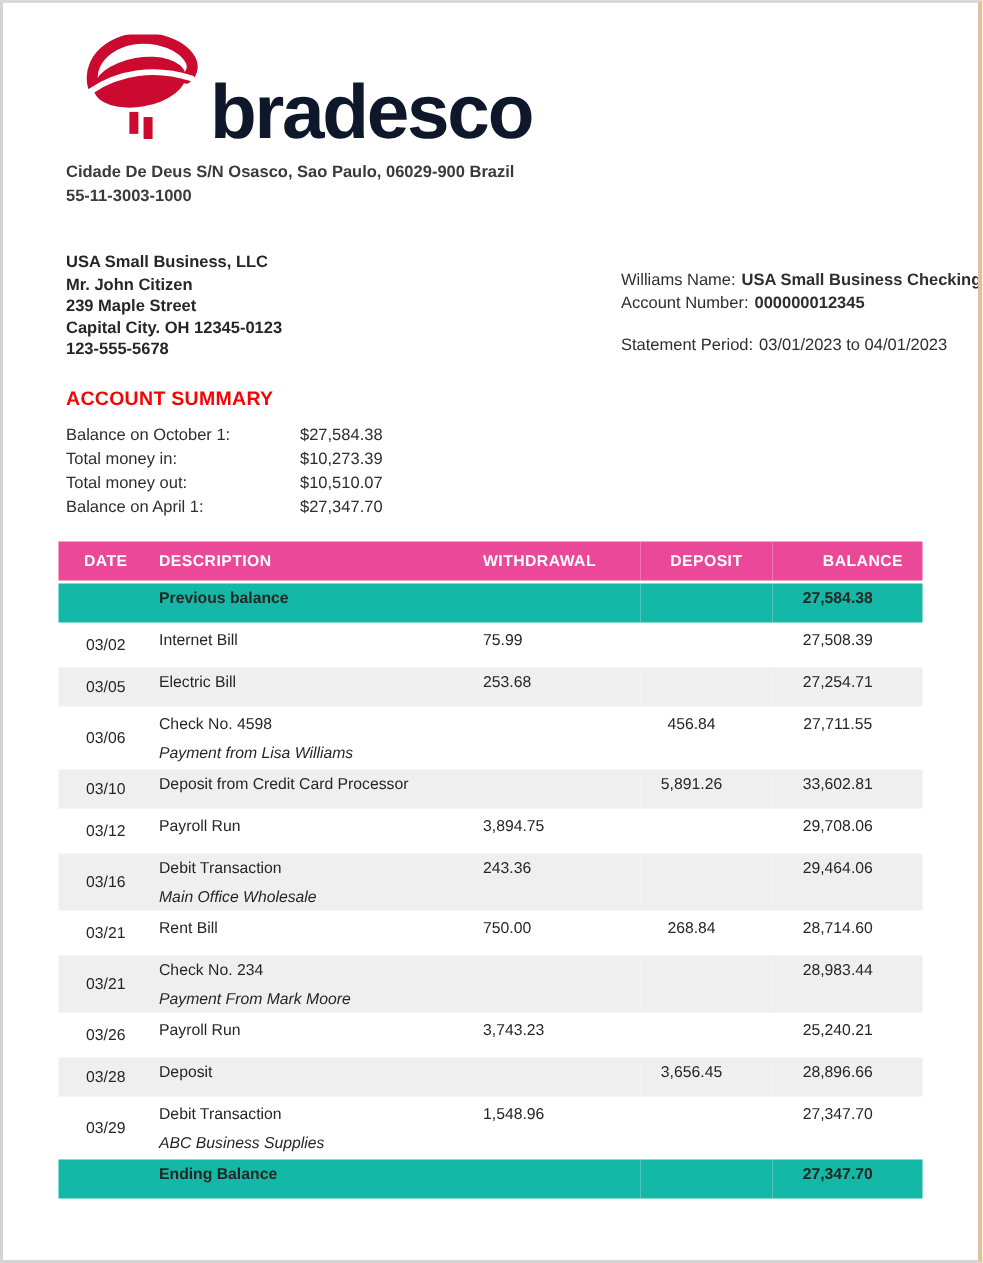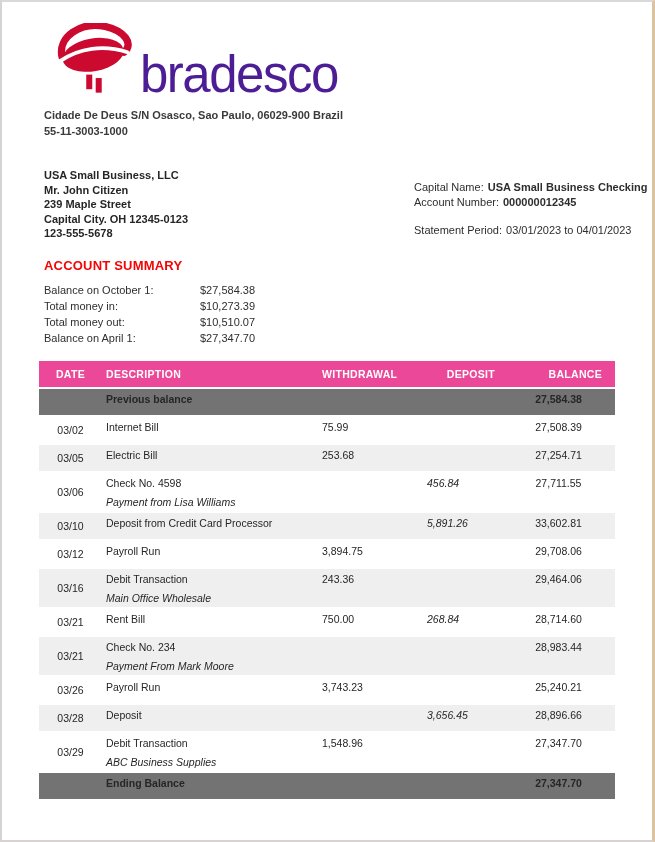--- a/index.html
+++ b/index.html
@@ -13,22 +13,22 @@
     border-bottom:2px solid #d9d2d2;
     border-right:3px solid #dcc29f;
     overflow:hidden;
     font-family:"Liberation Sans",sans-serif;
     color:#262626;
   }
   
   .logo-icon{position:absolute;left:55px;top:21px;width:86px;height:86px;}
   .logo-text{
     position:absolute;left:138px;top:47px;
-    font-size:51px;line-height:1;font-weight:400;
-    letter-spacing:-1.5px;color:#4c1d95;
+    font-size:51px;line-height:1;font-weight:700;
+    letter-spacing:-1.5px;color:#0f172a;
   }
   
   .bank-address{position:absolute;left:42px;top:107px;font-size:11px;font-weight:600;color:#3a3a3a;}
   .bank-phone{position:absolute;left:42px;top:123px;font-size:11px;font-weight:600;color:#3a3a3a;}
   
   .customer{position:absolute;left:42px;top:166px;font-size:11px;font-weight:700;color:#262626;line-height:14.5px;}
   
   .acct-info{position:absolute;left:412px;top:178px;font-size:11px;color:#2e2e2e;line-height:14.5px;}
   .acct-info .line{white-space:nowrap;}
   .acct-info .period{margin-top:14px;}
@@ -58,24 +58,24 @@
   }
   th.c-date{text-align:center;}
   th.c-desc{text-align:left;padding-left:4px;}
   th.c-wd{text-align:left;padding-left:2px;}
   th.c-dep{text-align:right;padding-right:20px;}
   th.c-bal{text-align:right;padding-right:13px;}
   tbody td{padding:0;height:19px;vertical-align:top;}
   td.c-date{text-align:center;vertical-align:middle;font-size:10.5px;}
   td.c-desc{text-align:left;padding:4px 0 3px 4px;}
   td.c-wd{text-align:left;padding:4px 0 3px 2px;}
-  td.c-dep{text-align:left;padding:4px 20px 3px 0;font-style:italic;}
+  td.c-dep{text-align:center;padding:4px 20px 3px 0;}
   td.c-bal{text-align:center;padding:4px 13px 3px 0;}
   tr.alt td{background:#efefef;}
-  tr.pink td{background:#737373;}
+  tr.pink td{background:#14b8a6;}
   .bold{font-weight:700;}
   .note{font-style:italic;margin-top:6px;}
   .desc{line-height:13px;}
 </style>
 </head>
 <body>
 
 <div class="page">
 
   <svg class="logo-icon" viewBox="0 0 100 100" aria-hidden="true">
@@ -97,21 +97,21 @@
 
   <div class="cust-line">239 Maple Street</div>
 
   <div class="cust-line">Capital City. OH 12345-0123</div>
 
   <div class="cust-line">123-555-5678</div>
 </div>
 
   <div class="acct-info">
     <div class="line">
-      <span class="al">Capital Name:</span><span class="av">USA Small Business Checking</span>
+      <span class="al">Williams Name:</span><span class="av">USA Small Business Checking</span>
     </div>
     <div class="line">
       <span class="al">Account Number:</span><span class="av">000000012345</span>
     </div>
     <div class="line period">
       <span class="al">Statement Period:</span><span>03/01/2023 to 04/01/2023</span>
     </div>
   </div>
 
   <div class="summary-title">ACCOUNT SUMMARY</div>

